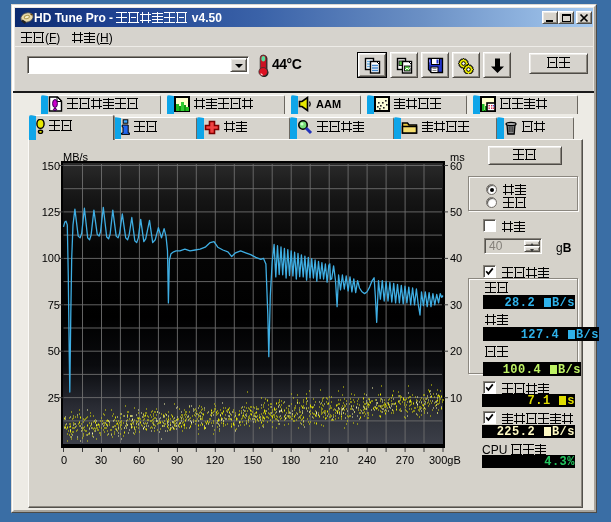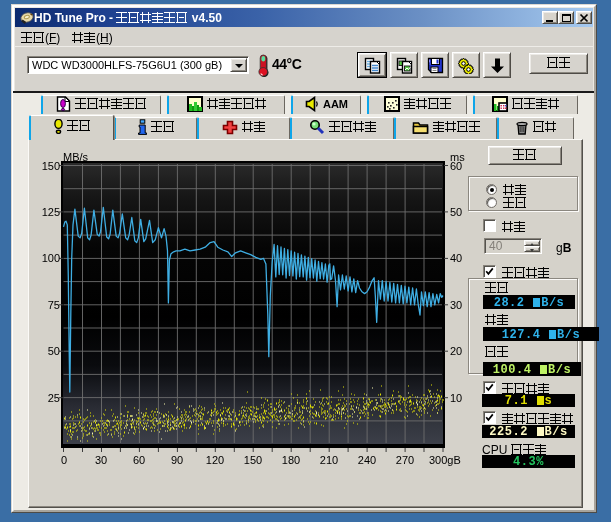--- a/index.html
+++ b/index.html
@@ -6,23 +6,23 @@
 .a{position:absolute}
 .h{display:inline-block;width:11px;height:11px;background-repeat:no-repeat;vertical-align:-1px;margin-right:1px}
 .ha{background-image:linear-gradient(currentColor,currentColor),linear-gradient(currentColor,currentColor),linear-gradient(currentColor,currentColor),linear-gradient(currentColor,currentColor);background-size:11px 1px,11px 1px,11px 1px,1px 11px;background-position:0 0,0 5px,0 10px,5px 0}
 .hb{background-image:linear-gradient(currentColor,currentColor),linear-gradient(currentColor,currentColor),linear-gradient(currentColor,currentColor),linear-gradient(currentColor,currentColor),linear-gradient(currentColor,currentColor);background-size:11px 1px,11px 1px,1px 11px,1px 11px,5px 1px;background-position:0 0,0 10px,1px 0,9px 0,3px 5px}
 .hc{background-image:linear-gradient(currentColor,currentColor),linear-gradient(currentColor,currentColor),linear-gradient(currentColor,currentColor),linear-gradient(currentColor,currentColor);background-size:11px 1px,1px 11px,1px 11px,11px 1px;background-position:0 2px,2px 0,8px 0,0 8px}
 .hd{background-image:linear-gradient(currentColor,currentColor),linear-gradient(currentColor,currentColor),linear-gradient(currentColor,currentColor),linear-gradient(currentColor,currentColor),linear-gradient(currentColor,currentColor);background-size:11px 1px,11px 1px,11px 1px,11px 1px,1px 11px;background-position:0 1px,0 4px,0 7px,0 10px,5px 0}
 .raised{background:#D6D3CD;border:1px solid;border-color:#FFF #4E4B46 #4E4B46 #FFF;box-shadow:inset 1px 1px 0 #ECEAE6,inset -1px -1px 0 #8B877F}
 .sunk{background:#fff;border:1px solid;border-color:#87837B #FFF #FFF #87837B;box-shadow:inset 1px 1px 0 #44423E}
 .cb{width:13px;height:13px;background:#fff;border:1px solid;border-color:#87837B #FFF #FFF #87837B;box-shadow:inset 1px 1px 0 #55534E}
 .etch{border:1px solid #8B877F;box-shadow:inset 1px 1px 0 #FBFAF8,1px 1px 0 #FBFAF8}
-.vbox{background:#000;height:14px;font-family:"Liberation Mono",monospace;font-weight:bold;font-size:12px;text-align:center;line-height:12px;padding-top:2px;letter-spacing:0.5px}
+.vbox{background:#000;height:14px;font-family:"Liberation Mono",monospace;font-weight:bold;font-size:12px;text-align:right;line-height:12px;padding-top:2px;letter-spacing:0.5px}
 .blk{display:inline-block;width:7px;height:9px;background:currentColor;vertical-align:-1px;margin:0 1px}
-.tab{position:absolute;background:#D6D3CC;border-radius:2px 2px 0 0;border-top:1px solid #FFF;border-left:2px solid #0ea5e9;border-right:1px solid #6B6760;text-align:center;white-space:nowrap}
+.tab{position:absolute;background:#D6D3CC;border-radius:2px 2px 0 0;border-top:1px solid #FFF;border-left:7px solid #0ea5e9;border-right:1px solid #6B6760;white-space:nowrap}
 .tab .tx{vertical-align:1px;margin-left:4px}
 .tb .h{filter:drop-shadow(0.6px 0 0 currentColor) drop-shadow(0 0.6px 0 currentColor)}
 .tico{vertical-align:-3px}
 </style></head><body>
 <div class="a" style="left:11px;top:4px;width:586px;height:509px;background:#ECE9E2;border:1px solid;border-color:#DBD8D2 #4E4B46 #4E4B46 #DBD8D2">
     <div style="position:absolute;inset:0;border:2px solid;border-color:#FFF #A8A49C #A8A49C #FFF"></div>
   </div>
 <div class="a" style="left:15px;top:8px;width:578px;height:19px;background:linear-gradient(90deg,#0C2A6E 0%,#1D3F8E 15%,#3A62A8 42%,#6A8FC4 70%,#A6CAF0 100%)"></div>
 <div class="a" style="left:20px;top:11px"><svg width="14" height="13" viewBox="0 0 14 13" style="">
       <ellipse cx="7" cy="6.5" rx="6.2" ry="4.6" fill="#e8d9a8" stroke="#555" stroke-width="0.8" transform="rotate(-18 7 6.5)"></ellipse>
@@ -41,21 +41,20 @@
     <svg width="14" height="11" viewBox="0 0 14 11" style="position:absolute;left:0;top:1px">
       <path d="M3.5 1.5l7 7M10.5 1.5l-7 7" stroke="#000" stroke-width="1.7"></path>
     </svg>
   </div>
 <div class="a" style="left:15px;top:27px;width:578px;height:19px;background:#D6D3CD"></div>
 <div class="a" style="left:21px;top:31px"><i class="h ha"></i><i class="h hb"></i>(<u>F</u>)</div>
 <div class="a" style="left:72px;top:31px"><i class="h hc"></i><i class="h hd"></i>(<u>H</u>)</div>
 <div class="a" style="left:15px;top:46px;width:578px;height:45px;background:#D6D3CD;border-top:1px solid #EEECE8"></div>
 <div class="a" style="left:13px;top:91px;width:581px;height:2px;background:#1A1A1A"></div>
 <div class="a sunk" style="left:27px;top:56px;width:222px;height:18px">
-    <div class="a" style="left:4px;top:1px;line-height:14px;font-size:11px">WDC WD3000HLFS-75G6U1 (300 gB)</div>
     <div class="a raised" style="right:1px;top:1px;width:17px;height:14px">
       <div class="a" style="left:4px;top:5px;width:0;height:0;border:4px solid transparent;border-top:4px solid #000;border-bottom:none"></div>
     </div>
   </div>
 <div class="a" style="left:258px;top:54px"><svg width="11" height="23" viewBox="0 0 11 23" style="">
       <rect x="3.2" y="1.8" width="6.2" height="17" rx="3" fill="#181818"></rect>
       <circle cx="6.2" cy="18.6" r="4.3" fill="#181818"></circle>
       <rect x="2.2" y="1" width="6.2" height="17" rx="3" fill="#cc1122" stroke="#333" stroke-width="0.8"></rect>
       <rect x="3.4" y="2" width="3.8" height="5.5" rx="1.9" fill="#55e0a0"></rect>
       <circle cx="5.2" cy="17.8" r="4.3" fill="#dd1122" stroke="#333" stroke-width="0.8"></circle>

